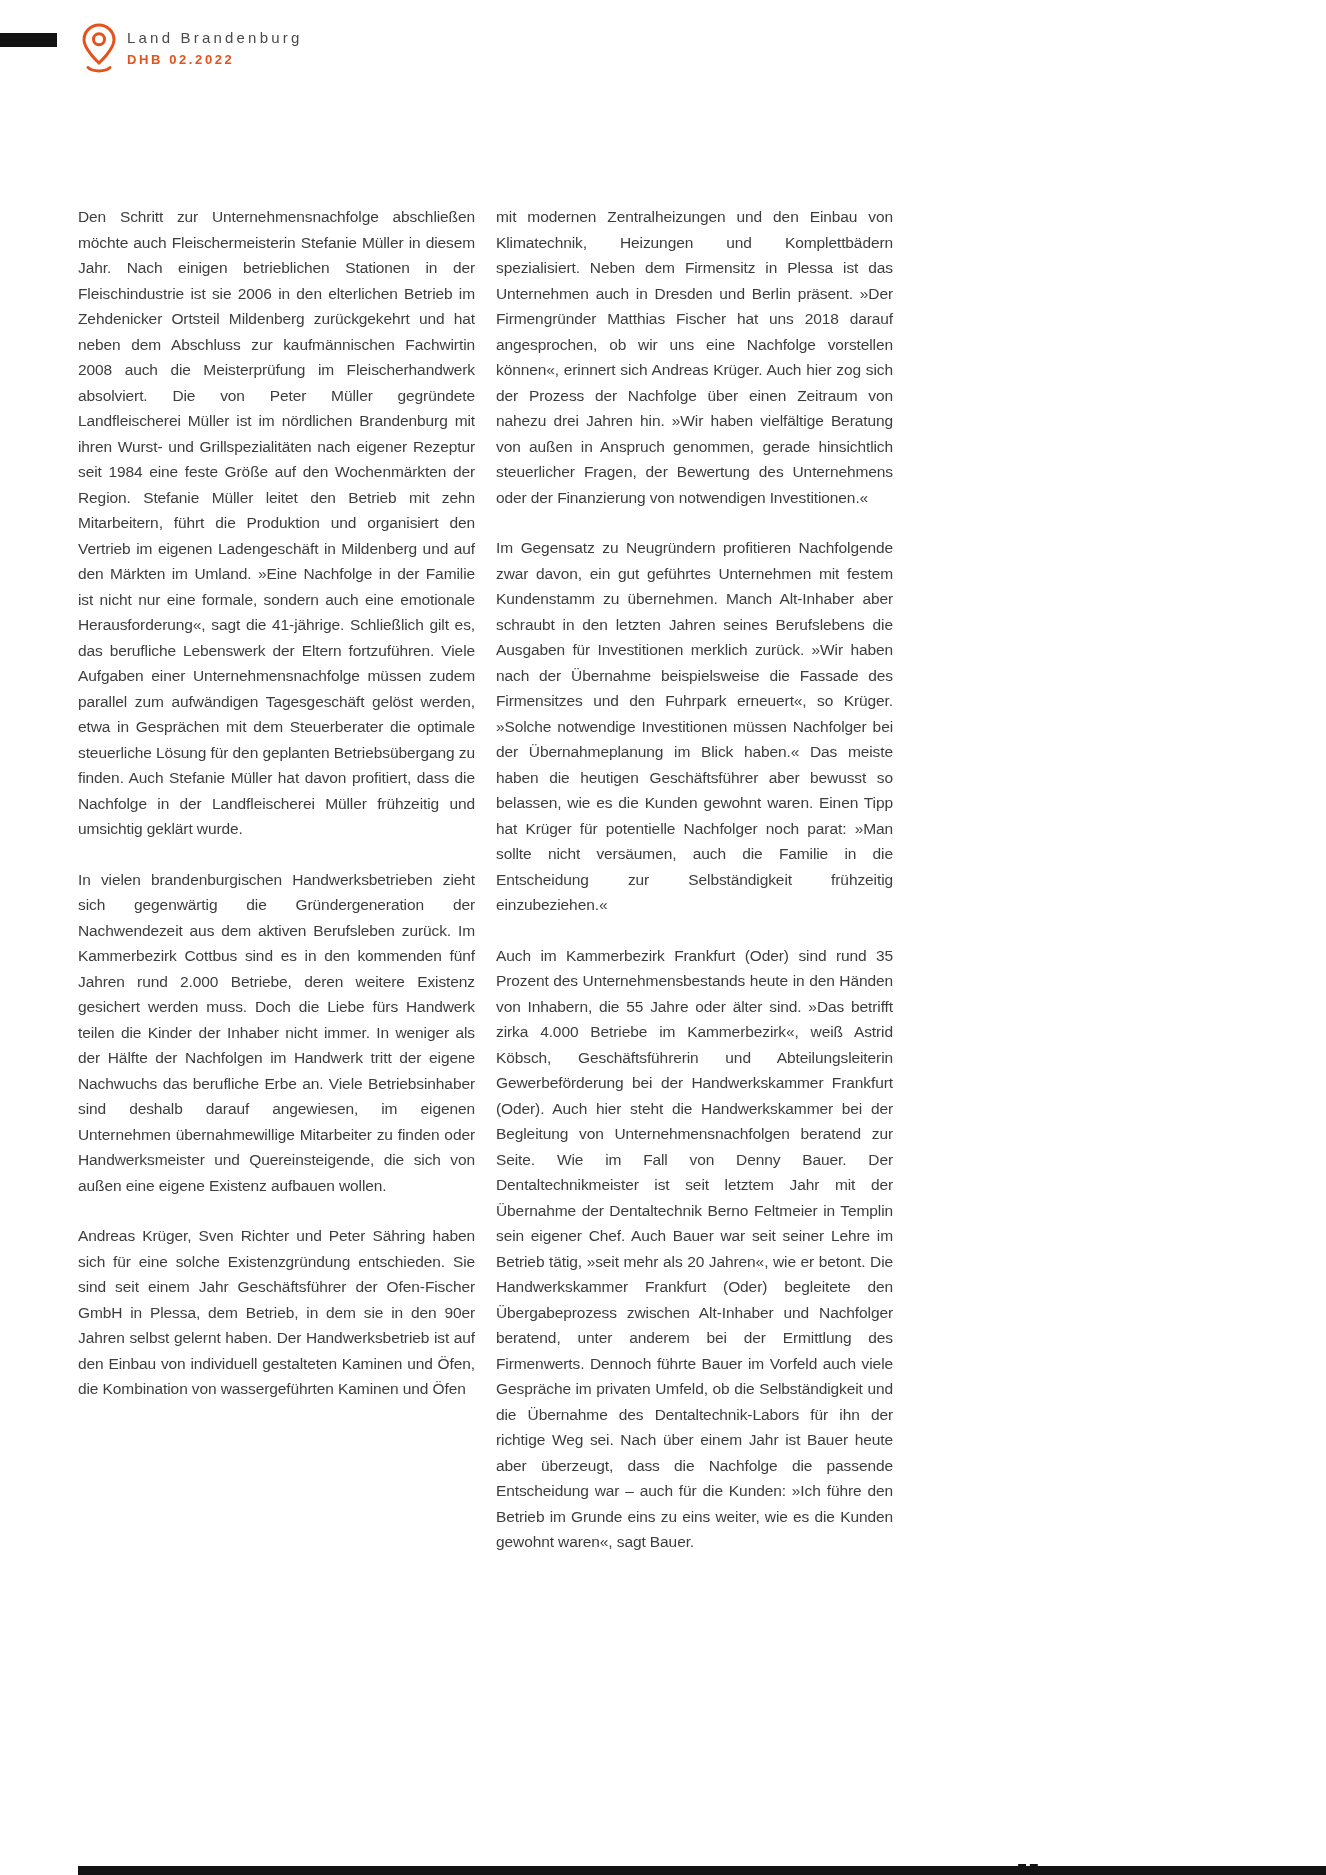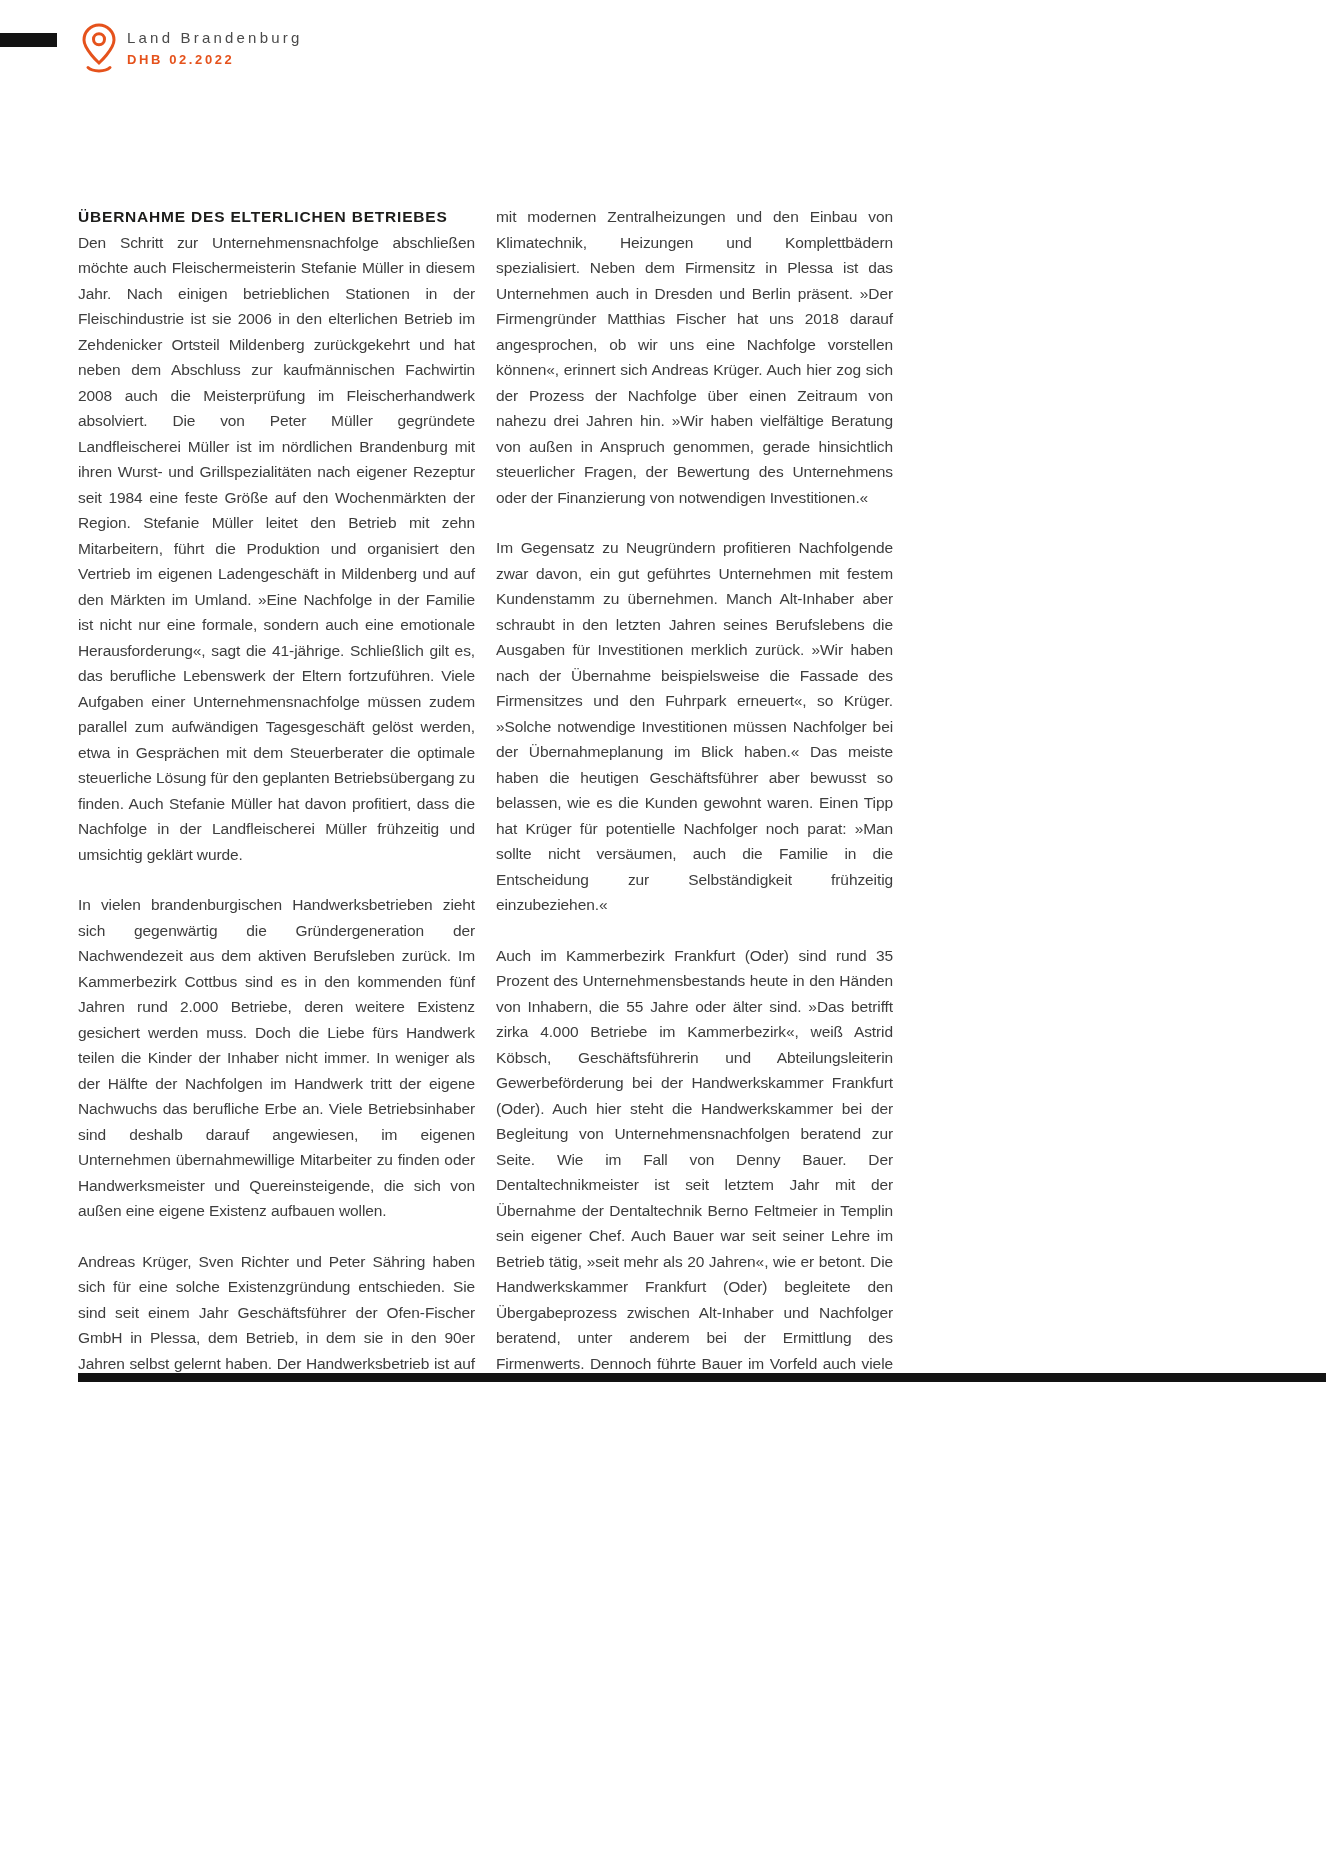--- a/index.html
+++ b/index.html
@@ -7,21 +7,21 @@
     --text:#3D3D3D;
     --heading:#1C1C1A;
     --muted:#4A4A4A;
     --bar:#131313;
   }
   *{box-sizing:border-box;}
   html,body{margin:0;padding:0;background:#ffffff;}
   .page{
     position:relative;
     width:1326px;
-    height:1382px;
+    height:1875px;
     margin:0 auto;
     background:#ffffff;
     font-family:"Liberation Sans", sans-serif;
     overflow:hidden;
   }
   
   .crop-top{
     position:absolute; top:33px; left:0;
     width:57px; height:14px;
     background:var(--bar);
@@ -109,21 +109,20 @@
       </svg>
     </span>
     <div class="header-text">
       <div class="pub-name">Land Brandenburg</div>
       <div class="issue-label">DHB 02.2022</div>
     </div>
   </header>
 
   <main class="columns" lang="de">
     <div class="col">
-      <h2>ÜBERNAHME DES ELTERLICHEN BETRIEBES</h2>
       <p>Den Schritt zur Unternehmensnachfolge abschließen möchte auch Fleischermeisterin Stefanie Müller in diesem Jahr. Nach einigen betrieblichen Stationen in der Fleischindustrie ist sie 2006 in den elterlichen Betrieb im Zehdenicker Ortsteil Mildenberg zurückgekehrt und hat neben dem Abschluss zur kaufmännischen Fachwirtin 2008 auch die Meisterprüfung im Fleischerhandwerk absolviert. Die von Peter Müller gegründete Landfleischerei Müller ist im nördlichen Brandenburg mit ihren Wurst- und Grillspezialitäten nach eigener Rezeptur seit 1984 eine feste Größe auf den Wochenmärkten der Region. Stefanie Müller leitet den Betrieb mit zehn Mitarbeitern, führt die Produktion und organisiert den Vertrieb im eigenen Ladengeschäft in Mildenberg und auf den Märkten im Umland. »Eine Nachfolge in der Familie ist nicht nur eine formale, sondern auch eine emotionale Herausforderung«, sagt die 41-jährige. Schließlich gilt es, das berufliche Lebenswerk der Eltern fortzuführen. Viele Aufgaben einer Unternehmensnachfolge müssen zudem parallel zum aufwändigen Tagesgeschäft gelöst werden, etwa in Gesprächen mit dem Steuerberater die optimale steuerliche Lösung für den geplanten Betriebsübergang zu finden. Auch Stefanie Müller hat davon profitiert, dass die Nachfolge in der Landfleischerei Müller frühzeitig und umsichtig geklärt wurde.</p>
       <p>In vielen brandenburgischen Handwerksbetrieben zieht sich gegenwärtig die Gründergeneration der Nachwendezeit aus dem aktiven Berufsleben zurück. Im Kammerbezirk Cottbus sind es in den kommenden fünf Jahren rund 2.000 Betriebe, deren weitere Existenz gesichert werden muss. Doch die Liebe fürs Handwerk teilen die Kinder der Inhaber nicht immer. In weniger als der Hälfte der Nachfolgen im Handwerk tritt der eigene Nachwuchs das berufliche Erbe an. Viele Betriebsinhaber sind deshalb darauf angewiesen, im eigenen Unternehmen übernahmewillige Mitarbeiter zu finden oder Handwerksmeister und Quereinsteigende, die sich von außen eine eigene Existenz aufbauen wollen.</p>
       <p>Andreas Krüger, Sven Richter und Peter Sähring haben sich für eine solche Existenzgründung entschieden. Sie sind seit einem Jahr Geschäftsführer der Ofen-Fischer GmbH in Plessa, dem Betrieb, in dem sie in den 90er Jahren selbst gelernt haben. Der Handwerksbetrieb ist auf den Einbau von individuell gestalteten Kaminen und Öfen, die Kombination von wassergeführten Kaminen und Öfen</p>
     </div>
     <div class="col">
       <p>mit modernen Zentralheizungen und den Einbau von Klimatechnik, Heizungen und Komplettbädern spezialisiert. Neben dem Firmensitz in Plessa ist das Unternehmen auch in Dresden und Berlin präsent. »Der Firmengründer Matthias Fischer hat uns 2018 darauf angesprochen, ob wir uns eine Nachfolge vorstellen können«, erinnert sich Andreas Krüger. Auch hier zog sich der Prozess der Nachfolge über einen Zeitraum von nahezu drei Jahren hin. »Wir haben vielfältige Beratung von außen in Anspruch genommen, gerade hinsichtlich steuerlicher Fragen, der Bewertung des Unternehmens oder der Finanzierung von notwendigen Investitionen.«</p>
       <p>Im Gegensatz zu Neugründern profitieren Nachfolgende zwar davon, ein gut geführtes Unternehmen mit festem Kundenstamm zu übernehmen. Manch Alt-Inhaber aber schraubt in den letzten Jahren seines Berufslebens die Ausgaben für Investitionen merklich zurück. »Wir haben nach der Übernahme beispielsweise die Fassade des Firmensitzes und den Fuhrpark erneuert«, so Krüger. »Solche notwendige Investitionen müssen Nachfolger bei der Übernahmeplanung im Blick haben.« Das meiste haben die heutigen Geschäftsführer aber bewusst so belassen, wie es die Kunden gewohnt waren. Einen Tipp hat Krüger für potentielle Nachfolger noch parat: »Man sollte nicht versäumen, auch die Familie in die Entscheidung zur Selbständigkeit frühzeitig einzubeziehen.«</p>
       <p>Auch im Kammerbezirk Frankfurt (Oder) sind rund 35 Prozent des Unternehmensbestands heute in den Händen von Inhabern, die 55 Jahre oder älter sind. »Das betrifft zirka 4.000 Betriebe im Kammerbezirk«, weiß Astrid Köbsch, Geschäftsführerin und Abteilungsleiterin Gewerbeförderung bei der Handwerkskammer Frankfurt (Oder). Auch hier steht die Handwerkskammer bei der Begleitung von Unternehmensnachfolgen beratend zur Seite. Wie im Fall von Denny Bauer. Der Dentaltechnikmeister ist seit letztem Jahr mit der Übernahme der Dentaltechnik Berno Feltmeier in Templin sein eigener Chef. Auch Bauer war seit seiner Lehre im Betrieb tätig, »seit mehr als 20 Jahren«, wie er betont. Die Handwerkskammer Frankfurt (Oder) begleitete den Übergabeprozess zwischen Alt-Inhaber und Nachfolger beratend, unter anderem bei der Ermittlung des Firmenwerts. Dennoch führte Bauer im Vorfeld auch viele Gespräche im privaten Umfeld, ob die Selbständigkeit und die Übernahme des Dentaltechnik-Labors für ihn der richtige Weg sei. Nach über einem Jahr ist Bauer heute aber überzeugt, dass die Nachfolge die passende Entscheidung war – auch für die Kunden: »Ich führe den Betrieb im Grunde eins zu eins weiter, wie es die Kunden gewohnt waren«, sagt Bauer.</p>
     </div>
   </main>

